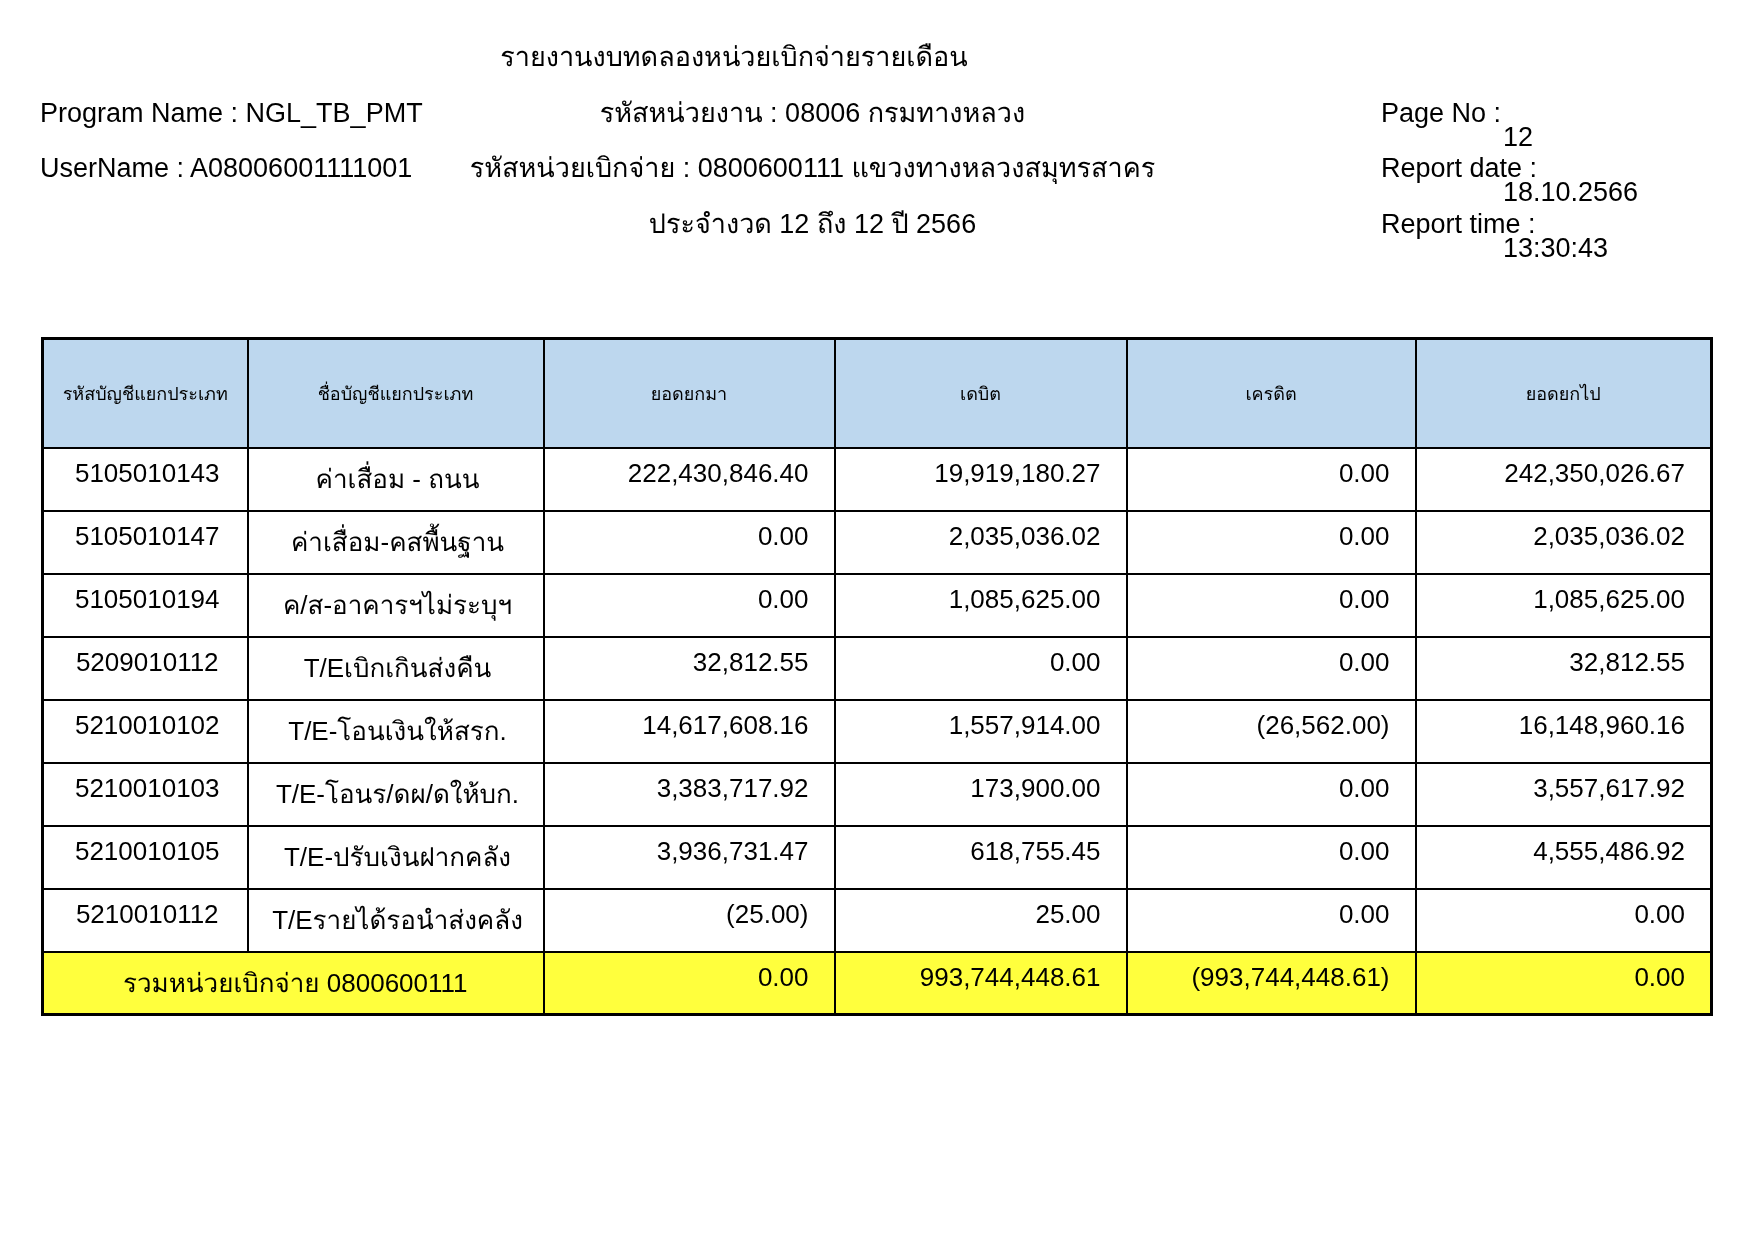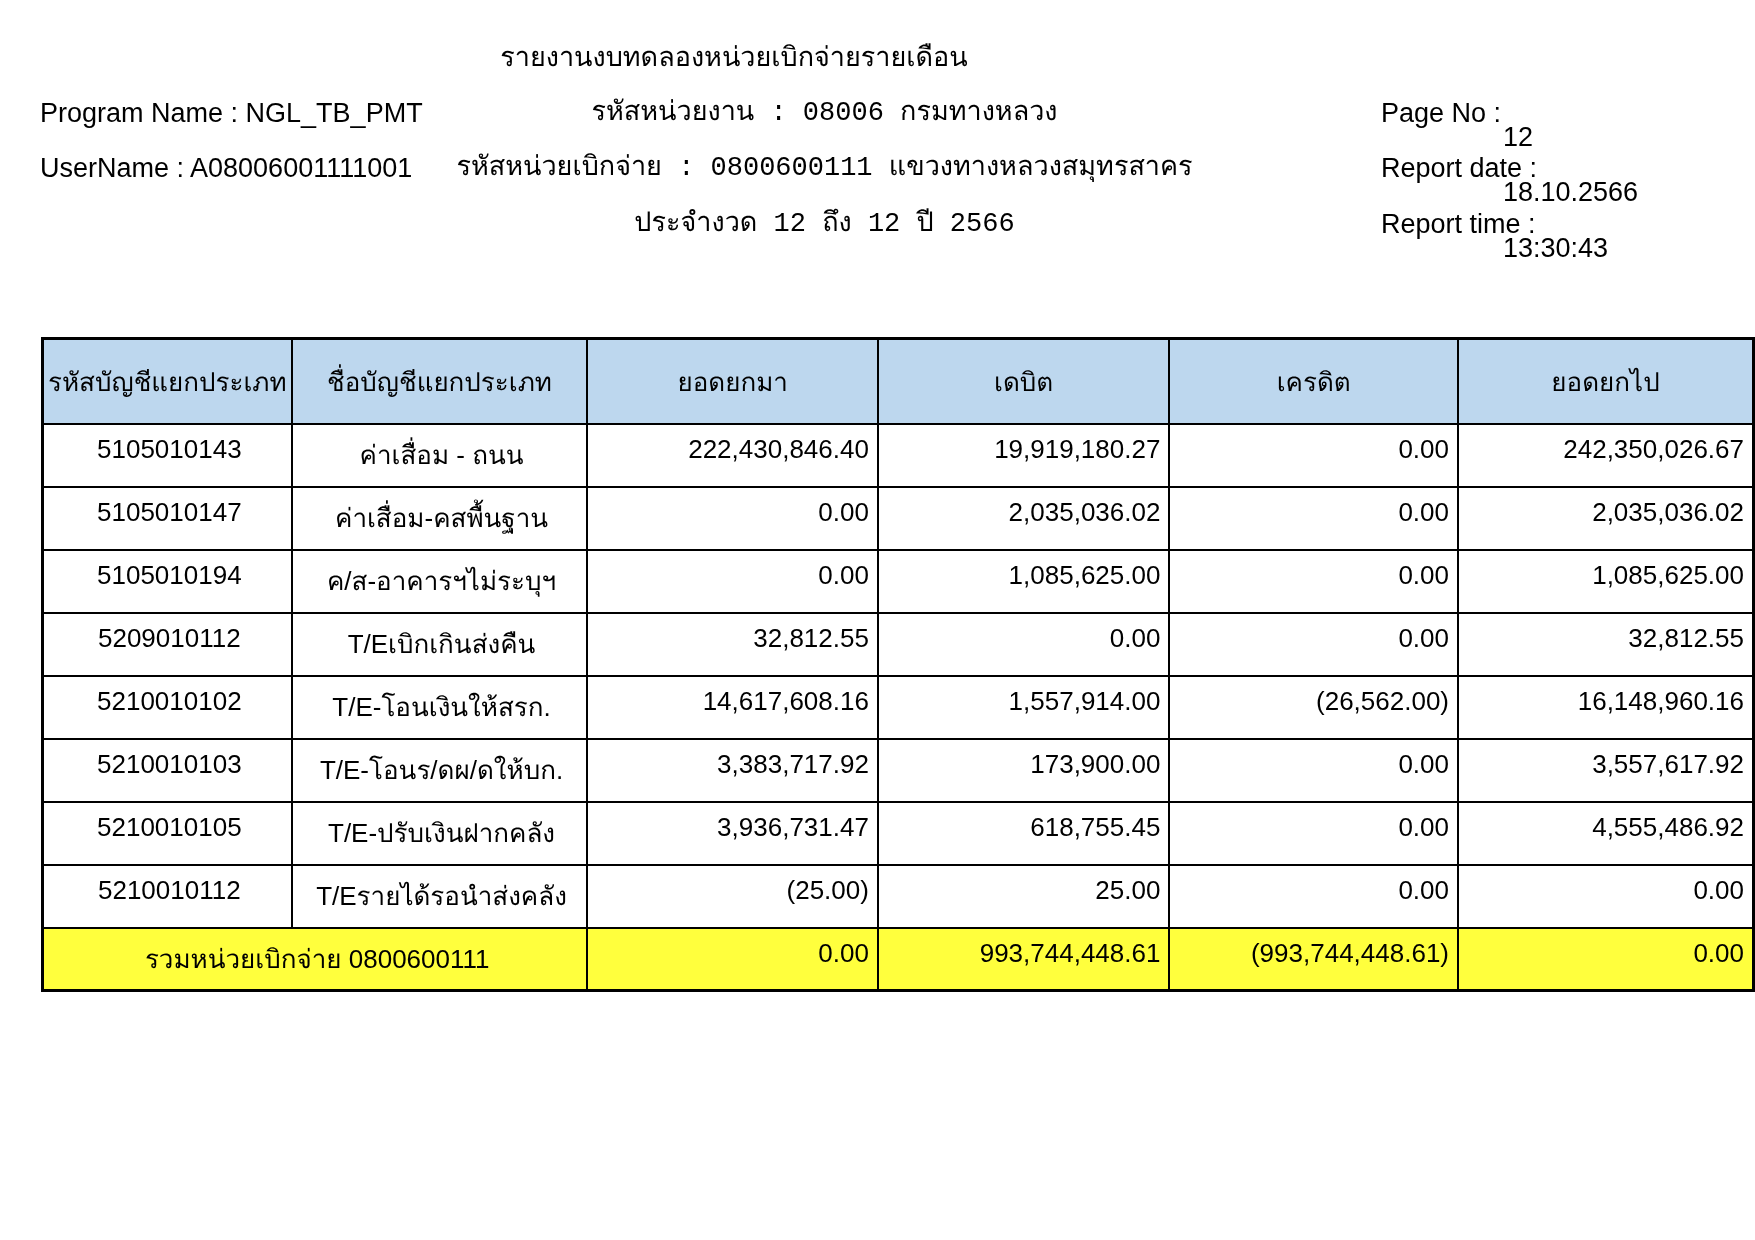--- a/index.html
+++ b/index.html
@@ -10,46 +10,46 @@
   *{box-sizing:border-box;}
   html,body{margin:0;padding:0;}
   body{
     width:1755px;height:1240px;background:#ffffff;color:#000;
     font-family:"Liberation Sans","DejaVu Sans",sans-serif;
     position:relative;overflow:hidden;
   }
   .abs{position:absolute;}
   .hdr-line{font-size:27px;line-height:34px;white-space:nowrap;}
   #title{top:40px;left:0;width:1468px;text-align:center;}
-  .center-col{left:12px;width:1625px;text-align:center;font-family:Liberation Mono, monospace;}
+  .center-col{left:0;width:1625px;text-align:center;}
   .left-col{left:40px;text-align:left;}
   .right-label{left:1381px;text-align:center;}
   .right-value{left:1503px;text-align:left;margin-top:24px;}
   .r1{top:96px;} .r2{top:151px;} .r3{top:207px;}
 
   #report-table{
     position:absolute;left:41px;top:337px;
     border-collapse:collapse;table-layout:fixed;
     border:3px solid var(--border);
   }
   #report-table th,#report-table td{
     border:2px solid var(--border);
     overflow:hidden;white-space:nowrap;
   }
   #report-table th{
     background:var(--header-bg);
-    font-weight:normal;font-size:26px;
-    height:85px;text-align:center;vertical-align:middle;
+    font-weight:normal;font-size:18px;
+    height:109px;text-align:center;vertical-align:middle;
     padding:0 4px;
   }
   #report-table td{
     font-size:26px;height:63px;vertical-align:top;padding-top:9px;
   }
   td.left{text-align:center;padding-left:8px;padding-right:4px;}
-  td.right{text-align:right;padding-right:8px;padding-left:4px;}
+  td.right{text-align:right;padding-right:25px;padding-left:4px;}
   tr.total-row td{background:var(--total-bg);}
 </style>
 </head>
 <body>
 
 <div id="title" class="abs hdr-line">รายงานงบทดลองหน่วยเบิกจ่ายรายเดือน</div>
 
 <div class="abs hdr-line left-col r1">
   <span>Program Name :</span>
   <span>NGL_TB_PMT</span>

